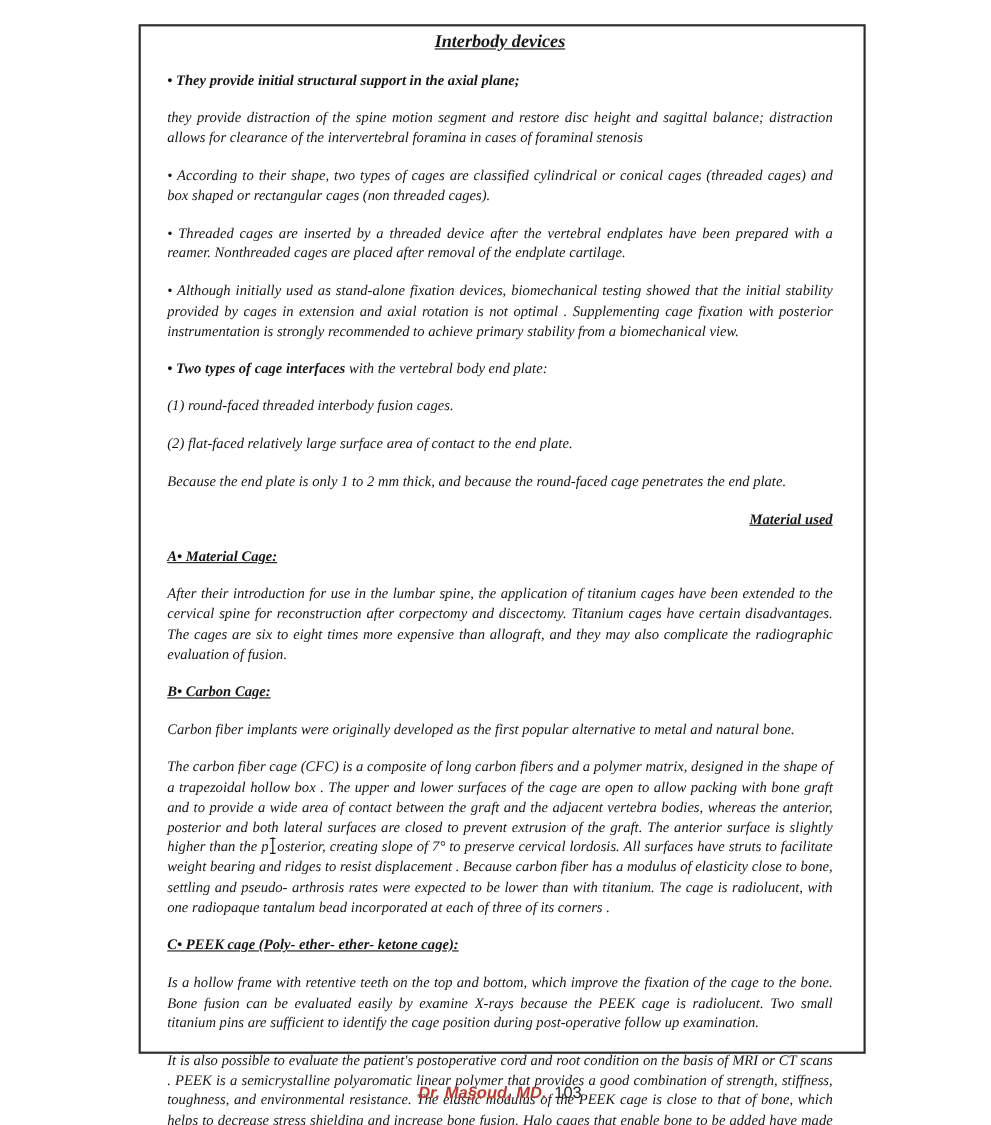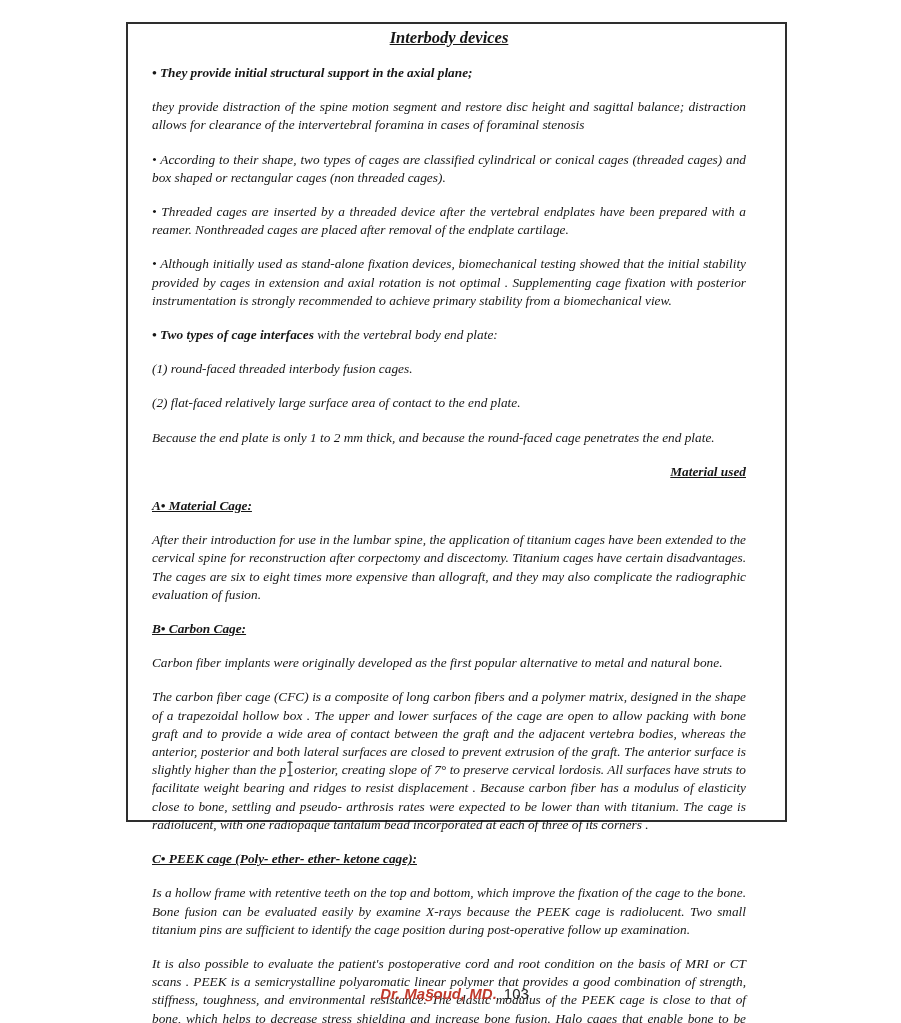--- a/index.html
+++ b/index.html
@@ -6,24 +6,24 @@
   body {
     width:901px; height:1023px;
     background:#ffffff;
     position:relative;
     font-family:"Liberation Serif", serif;
     overflow:hidden;
   }
   .frame {
     position:absolute;
     left:126px; top:22px;
-    width:661px; height:800px;
+    width:661px; height:936px;
     border:2px solid #2e2e2e;
     box-sizing:border-box;
-    padding:3px 23px 0 8px;
+    padding:3px 12px 0 8px;
     font-style:italic;
     font-size:13.3px;
     line-height:18.2px;
     color:#161616;
   }
   .title {
     text-align:center;
     font-weight:bold;
     text-decoration:underline;
     font-size:16.5px;

